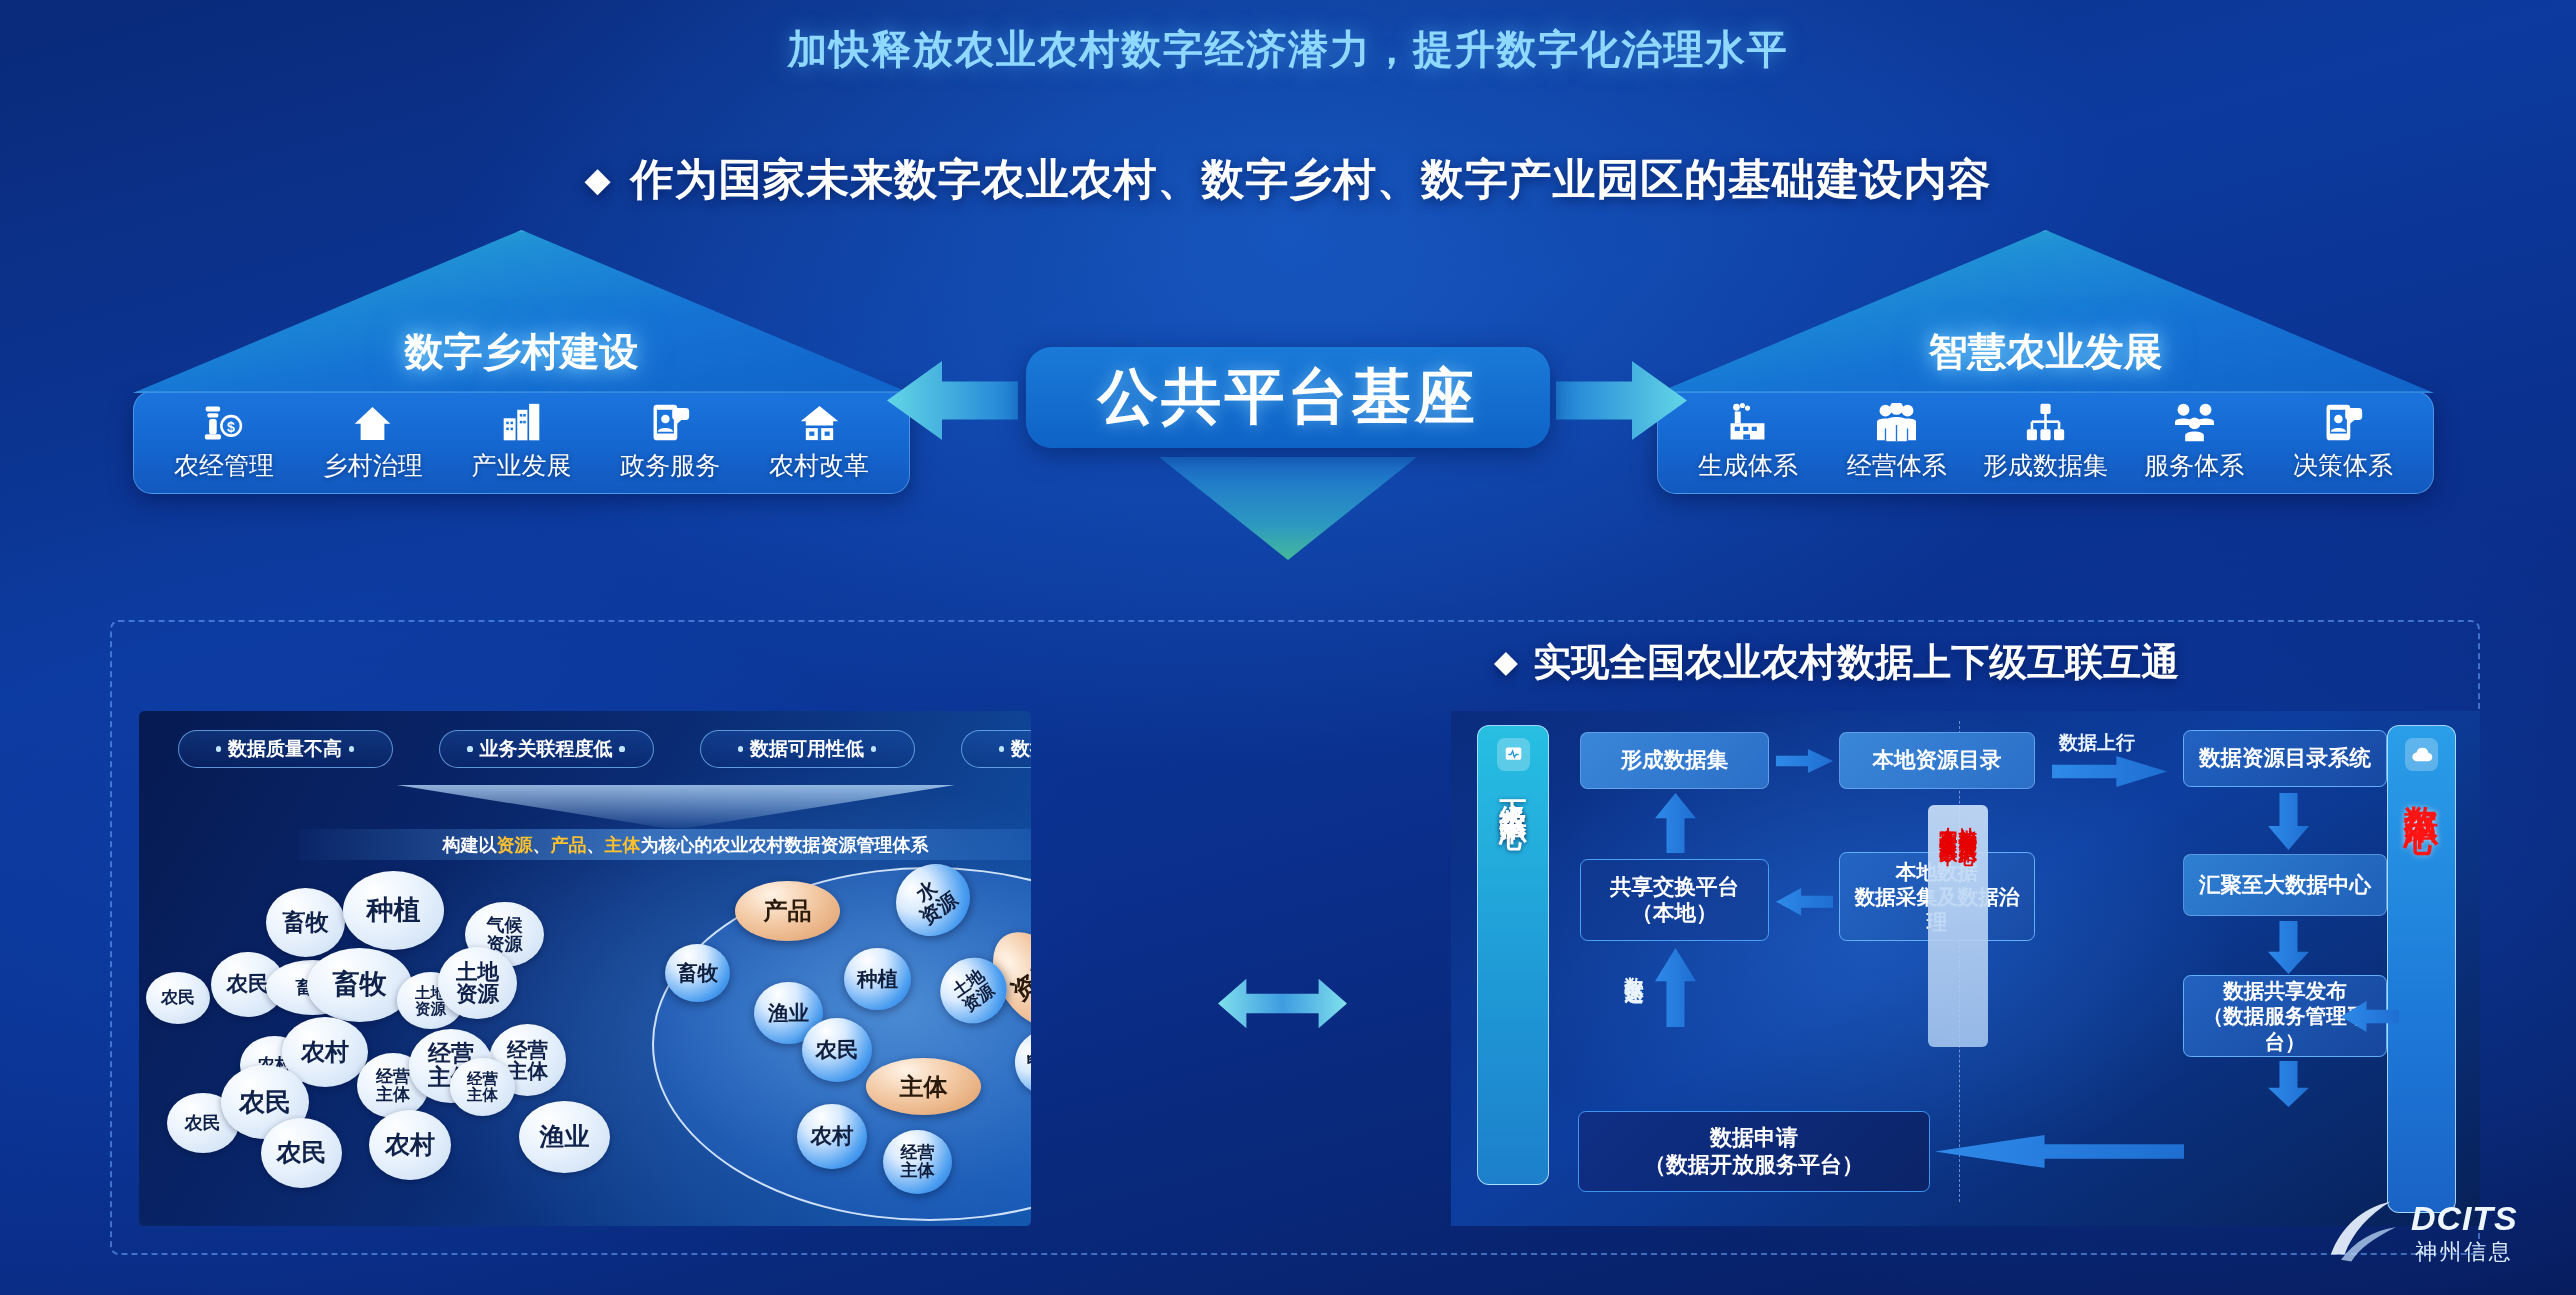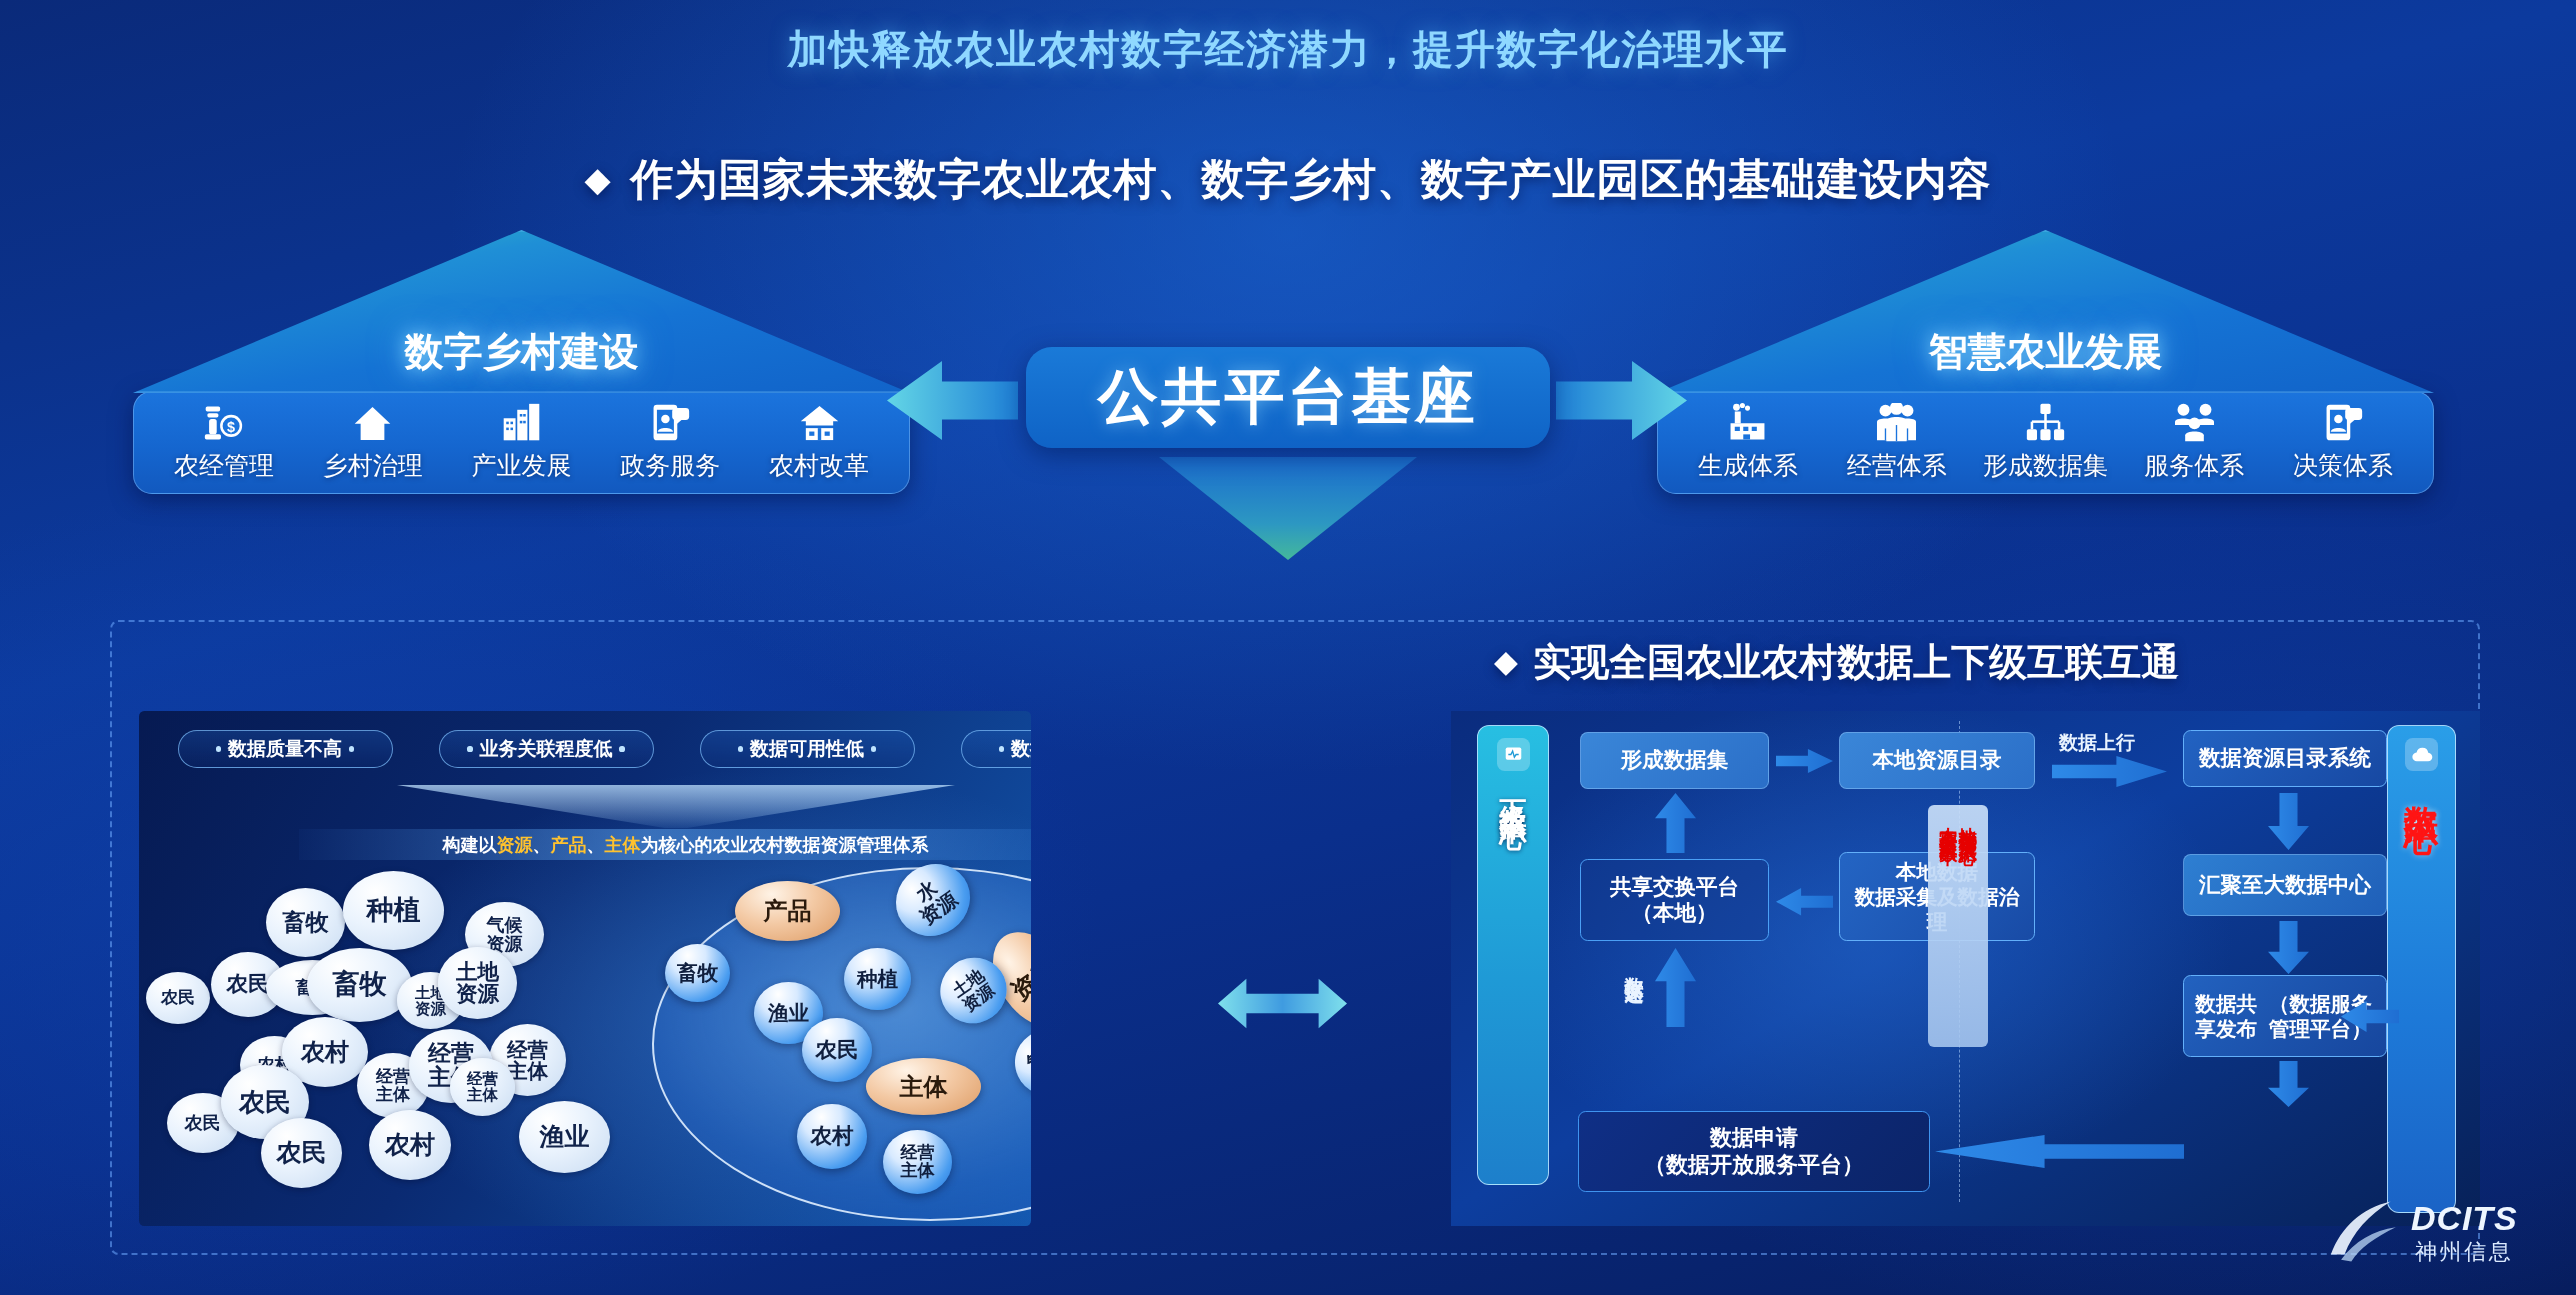--- a/index.html
+++ b/index.html
@@ -570,21 +570,21 @@
 
     <div class="redcol">
       <div class="rc">地核数稽后聚大据心</div>
       <div class="rc">本审及据查汇至数中</div>
     </div>
 
     <div class="far up" style="left:204px;top:237px;width:41px;height:79px;"></div>
     <div class="vlbl" style="left:170px;top:251px;">数据返还</div>
 
     <div class="far down" style="left:817px;top:210px;width:41px;height:53px;"></div>
-    <div class="fbox out2" style="left:732px;top:264px;width:204px;height:82px;font-size:20.6px;flex-direction:row;">
+    <div class="fbox out2" style="left:732px;top:264px;width:204px;height:82px;font-size:20.6px;flex-direction:column;">
       <span>数据共享发布</span>
       <span>（数据服务管理平台）</span>
     </div>
     <div class="far left" style="left:890px;top:290px;width:58px;height:31px;"></div>
 
     <div class="far down" style="left:817px;top:350px;width:41px;height:46px;"></div>
 
     <div class="fbox dark" style="left:127px;top:400px;width:352px;height:81px;font-size:22px;flex-direction:column;">
       <span>数据申请</span>
       <span>（数据开放服务平台）</span>

